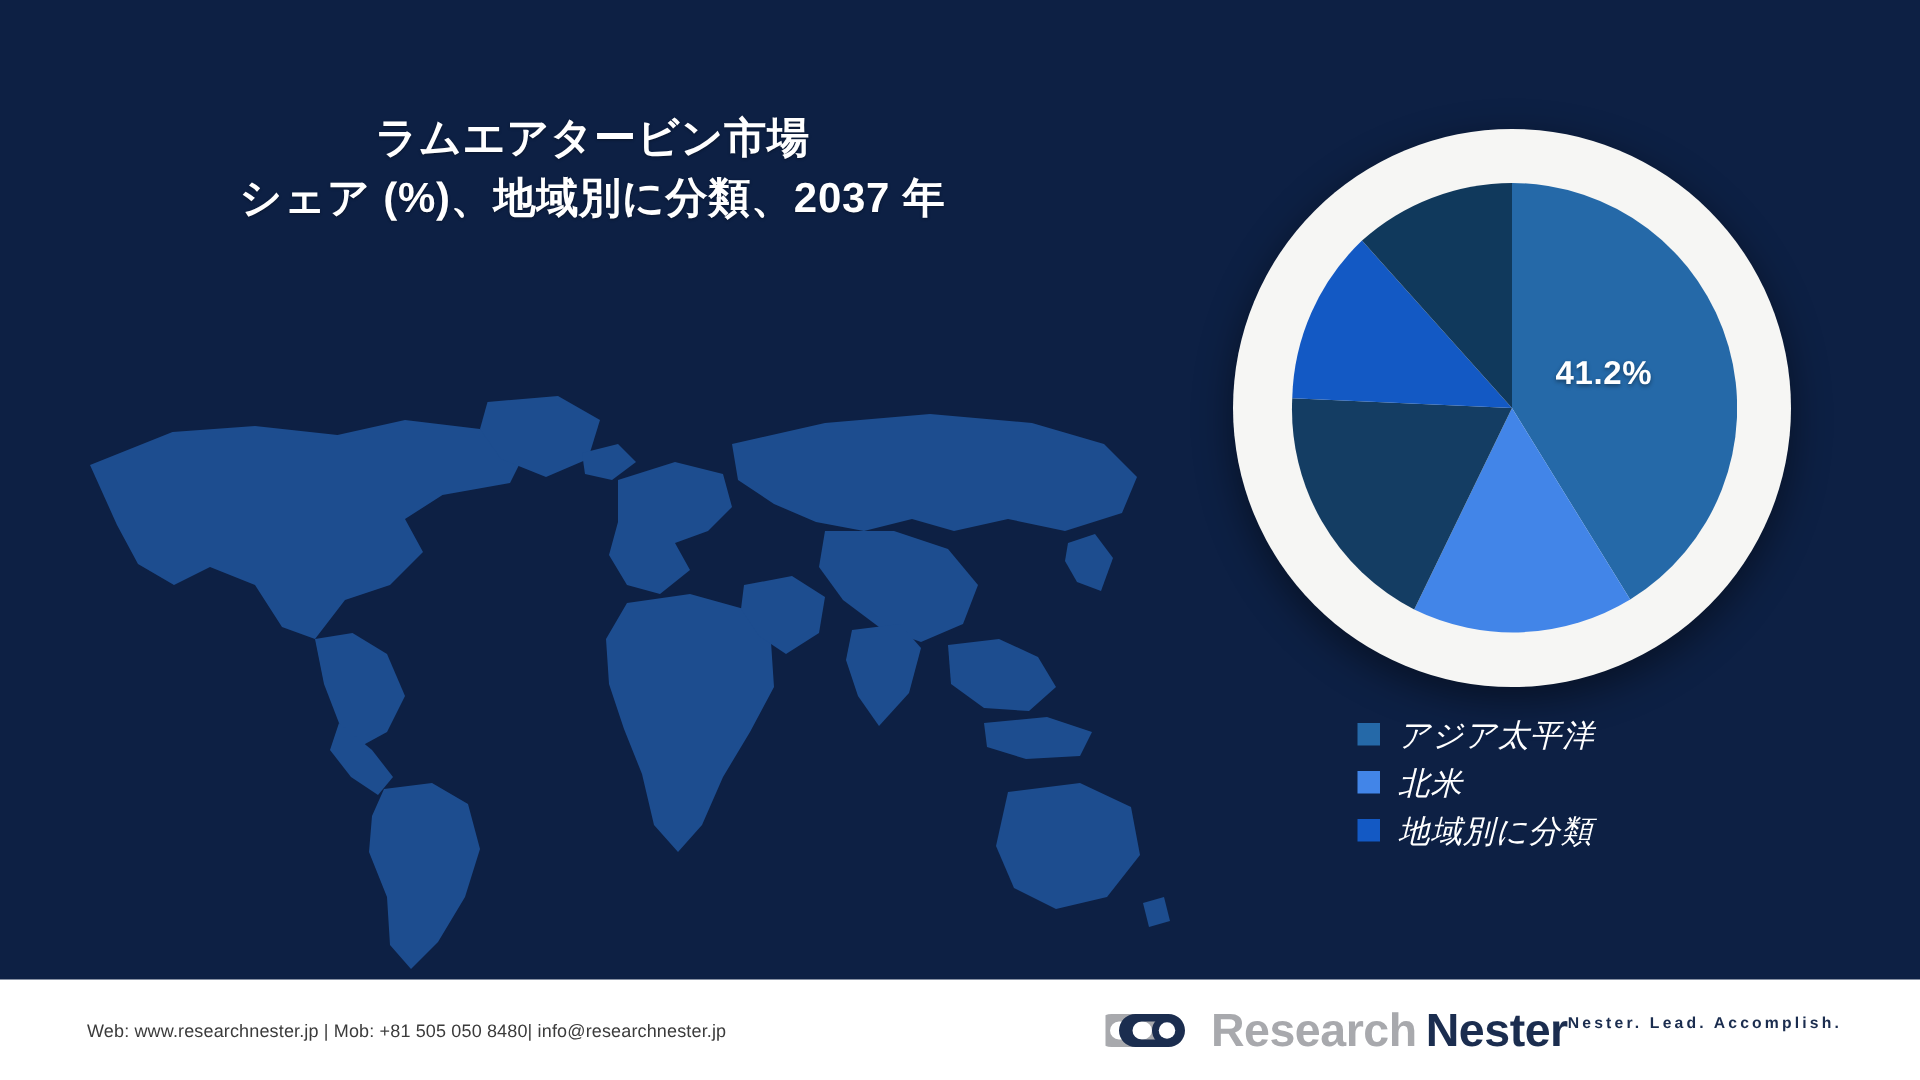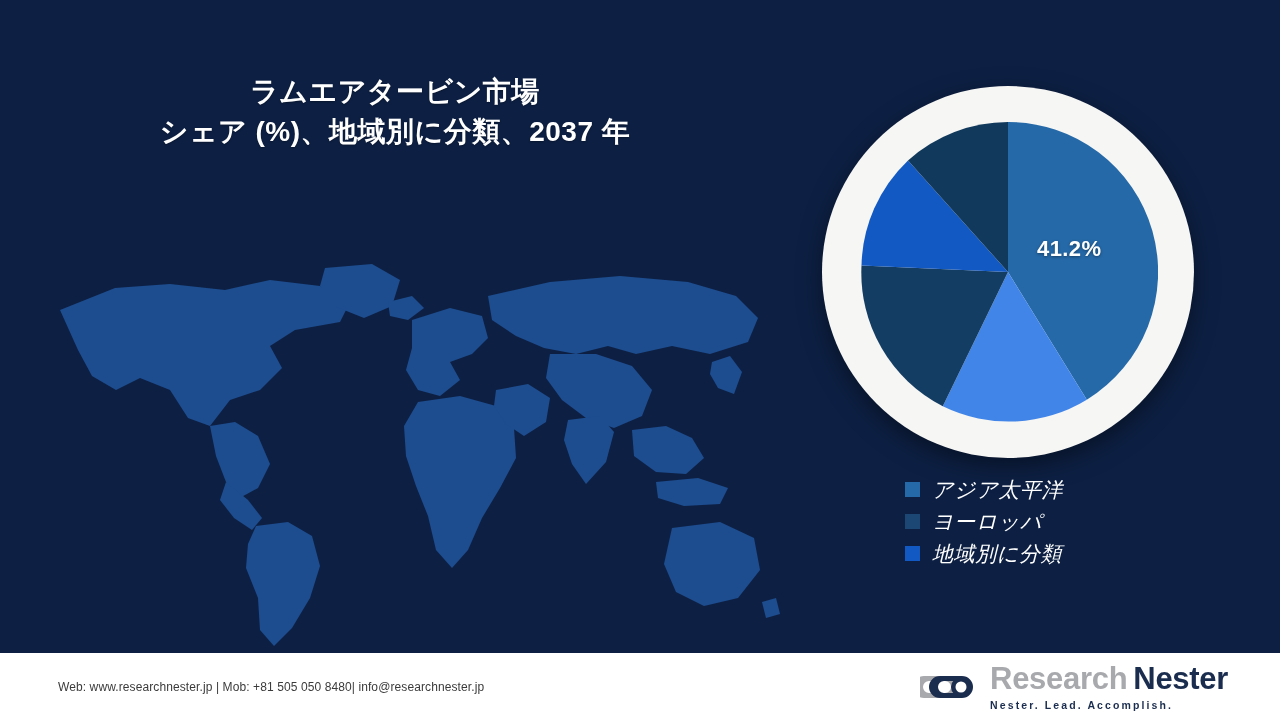--- a/index.html
+++ b/index.html
@@ -112,21 +112,21 @@
     font-size:12px;
     letter-spacing:.1px;
     white-space:nowrap;
   }
   .logo {
     position:absolute;
     right:52px;
     display:flex; align-items:center; gap:12px;
   }
   .logo-mark { width:58px; height:40px; flex:0 0 58px; }
-  .logo-text { display:flex; flex-direction:column; line-height:1; }
+  .logo-text { display:flex; flex-direction:row; line-height:1; }
   .logo-words { font-size:31px; font-weight:700; letter-spacing:-.3px; }
   .logo-word-1 { color:#a8a9ad; }
   .logo-word-2 { color:#1b2d4f; margin-left:6px; }
   .logo-tag {
     margin-top:6px;
     color:#1b2d4f;
     font-size:10.5px;
     font-weight:700;
     letter-spacing:2.1px;
   }
@@ -231,22 +231,22 @@
     </svg>
     <div class="pie-label">41.2%</div>
   </div>
 
   <div class="legend">
     <div class="legend-row">
       <span class="legend-swatch" style="background:#2569a8;"></span>
       <span class="legend-text">アジア太平洋</span>
     </div>
     <div class="legend-row">
-      <span class="legend-swatch" style="background:#1c4673;"></span>
-      <span class="legend-text">ヨーロッパ</span>
+      <span class="legend-swatch" style="background:#4285e8;"></span>
+      <span class="legend-text">北米</span>
     </div>
     <div class="legend-row">
       <span class="legend-swatch" style="background:#1359c4;"></span>
       <span class="legend-text">地域別に分類</span>
     </div>
   </div>
 
   <div class="footer">
     <span class="footer-contact">Web: www.researchnester.jp | Mob: +81 505 050 8480| info@researchnester.jp</span>
 

